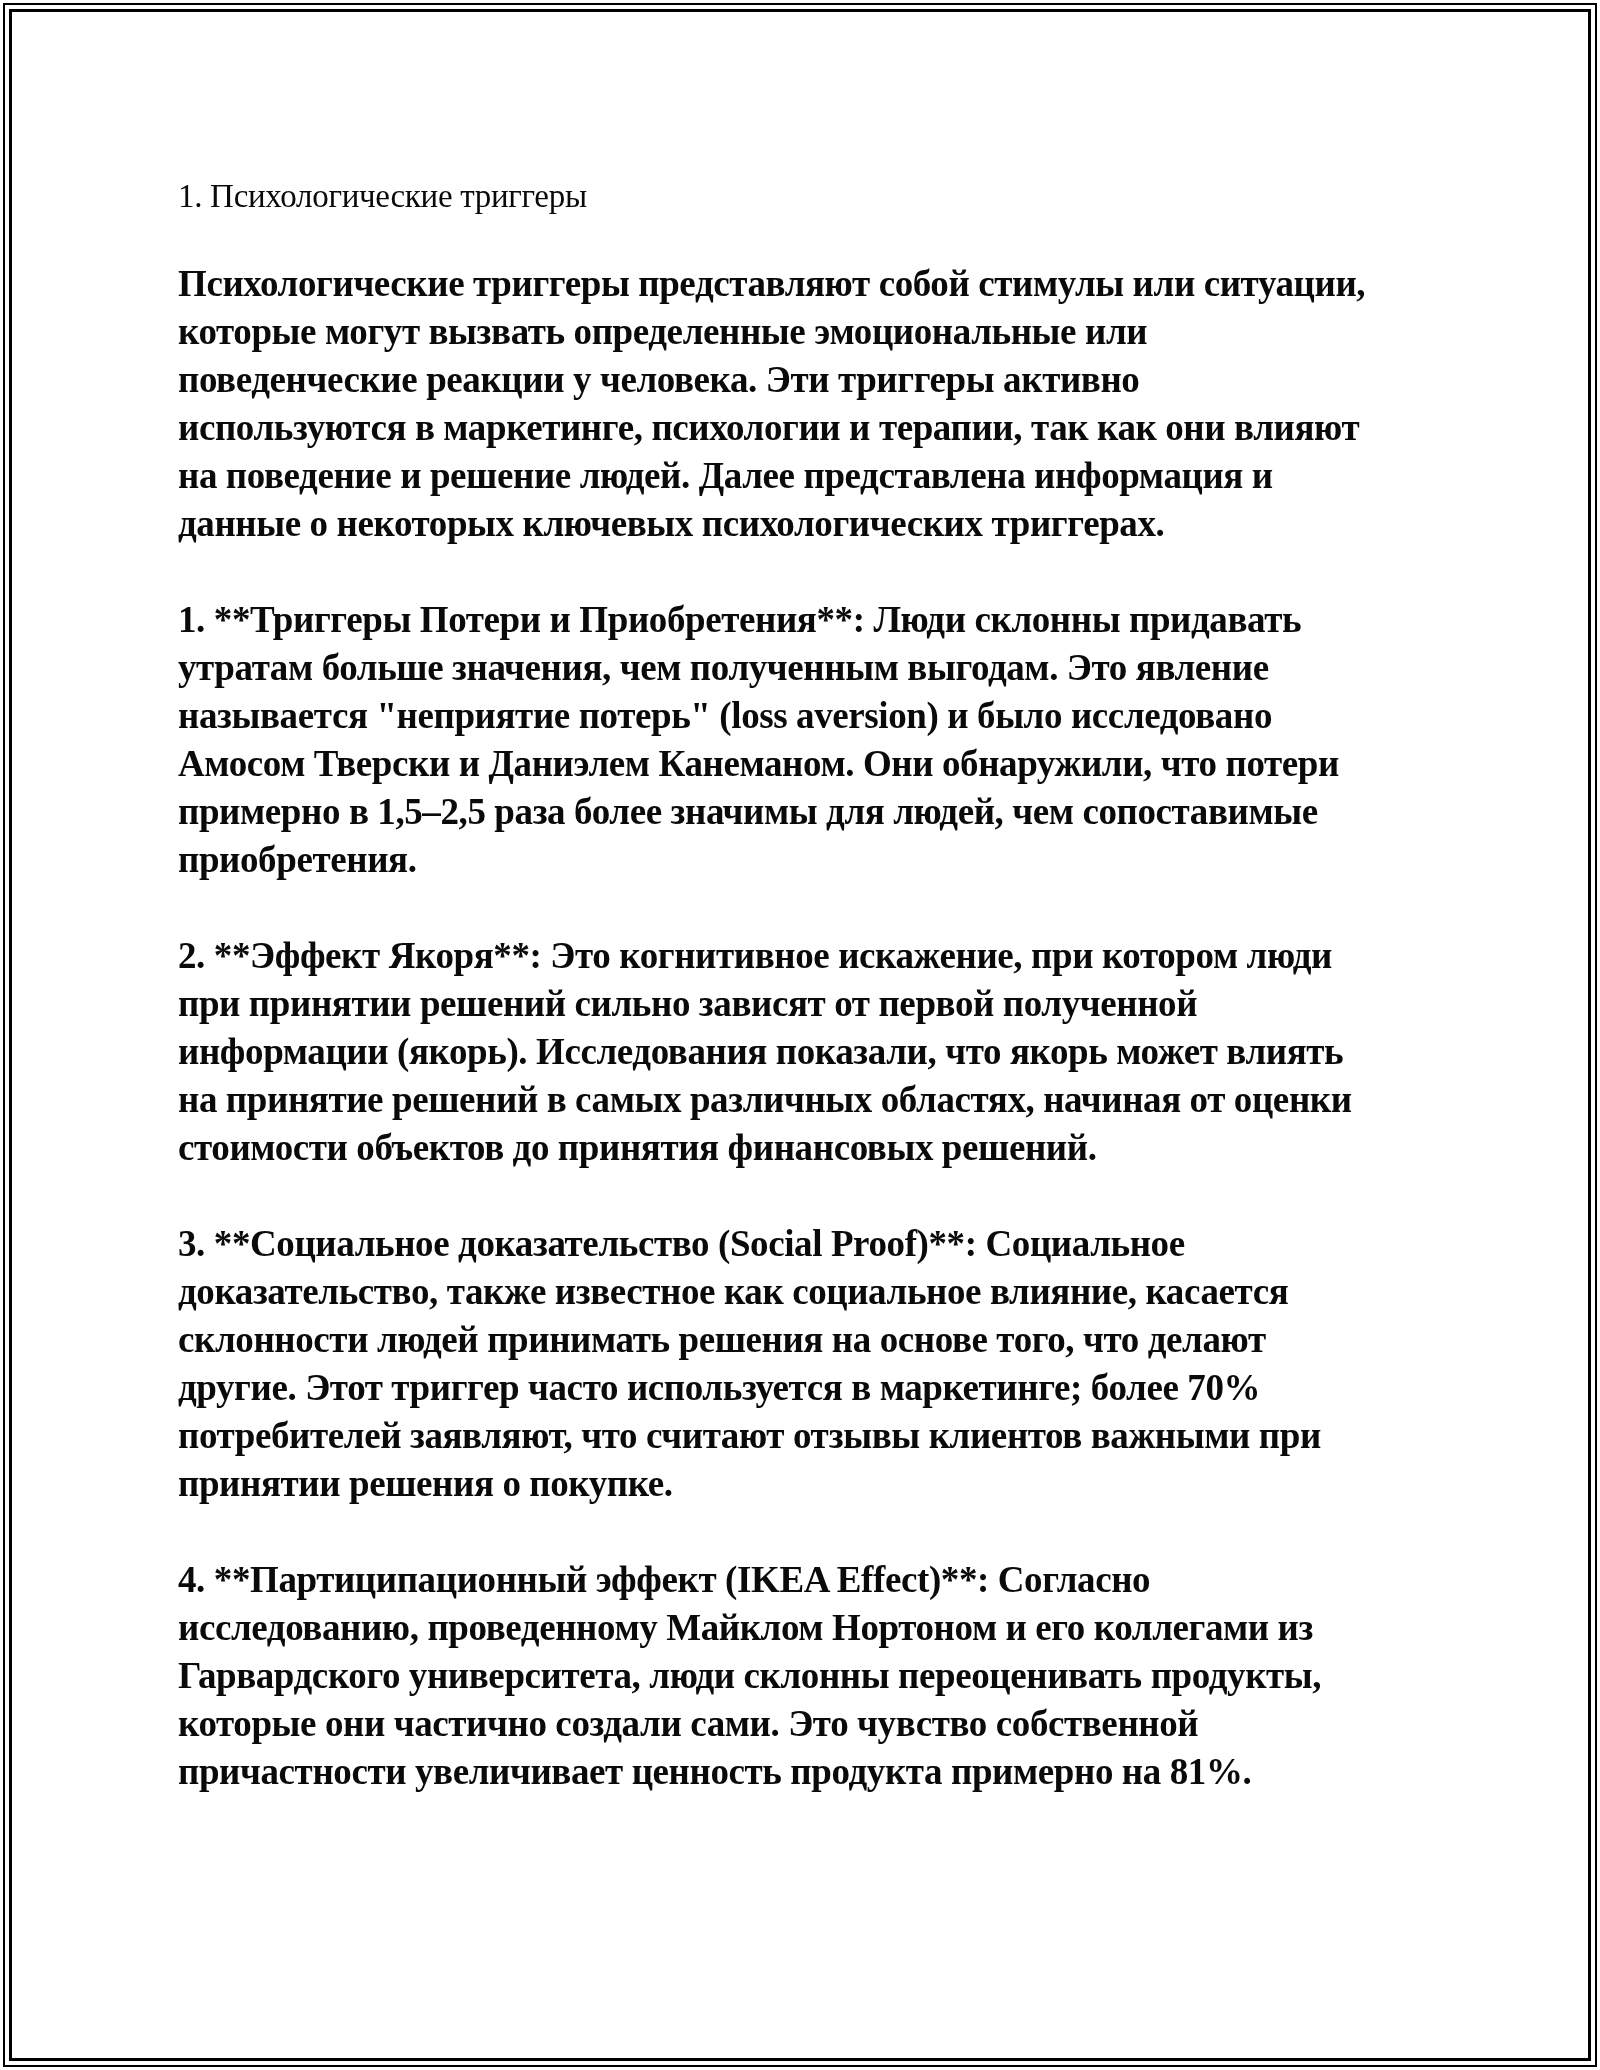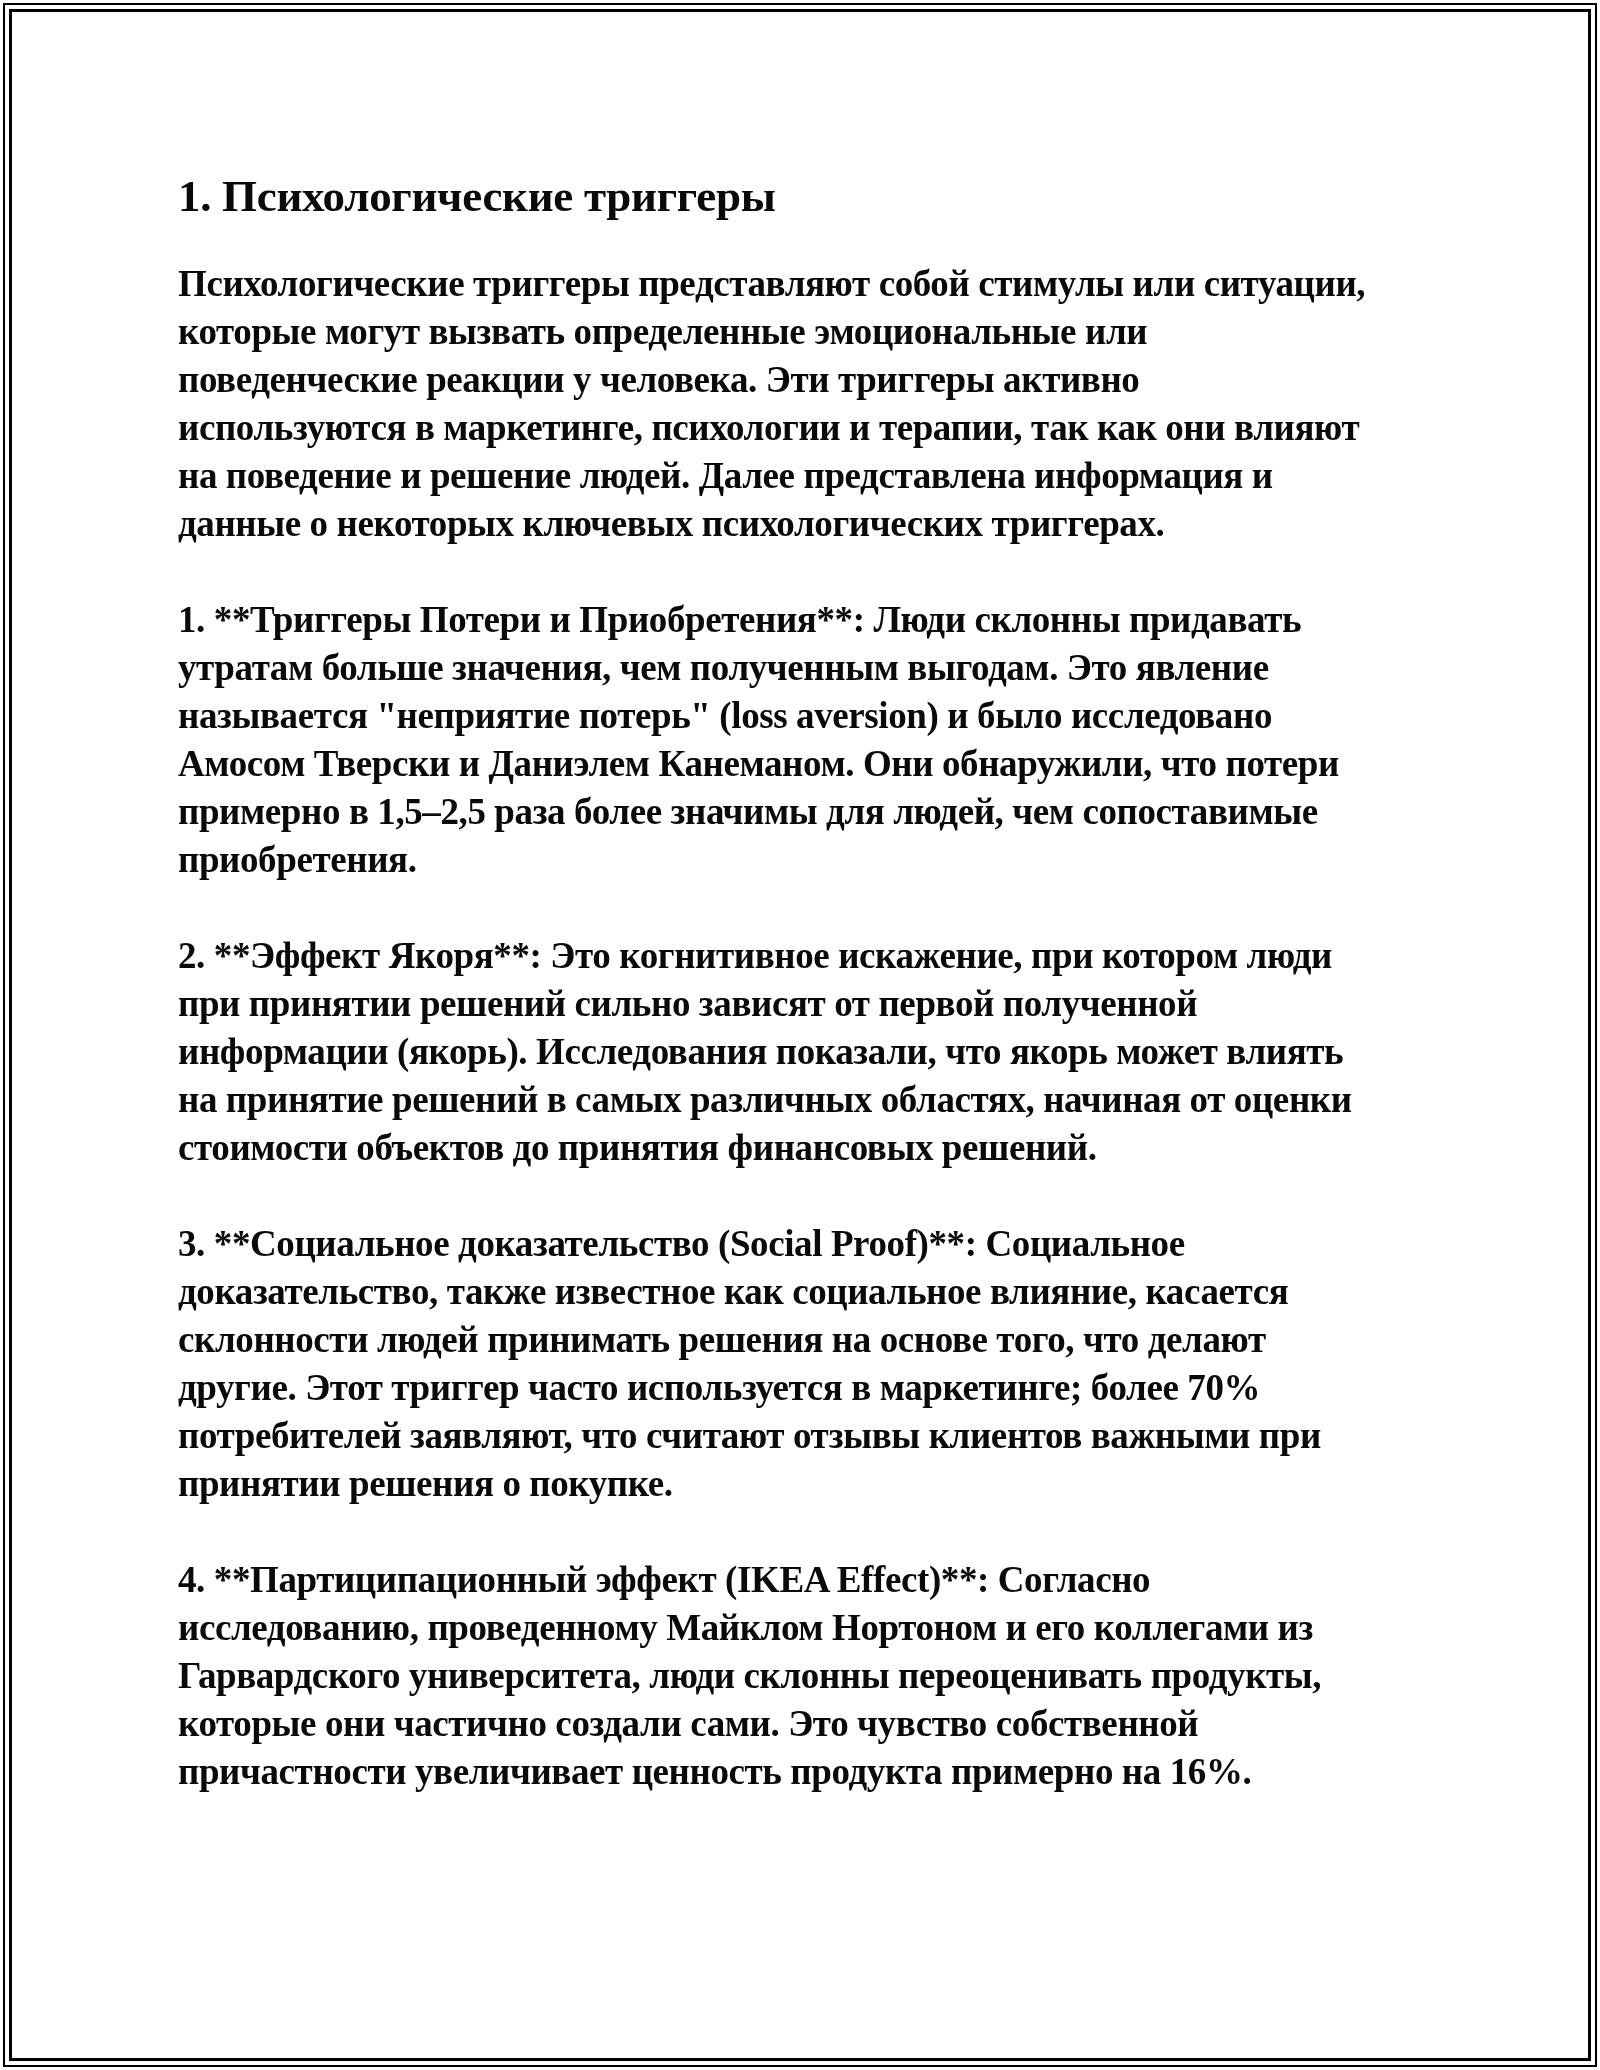--- a/index.html
+++ b/index.html
@@ -27,22 +27,22 @@
     border: 3px solid #000000;
     pointer-events: none;
   }
   .content {
     position: absolute;
     left: 178px;
     top: 172px;
     right: 170px;
   }
   .doc-heading {
-    font-size: 45px;
-    font-weight: bold;
+    font-size: 33px;
+    font-weight: normal;
     color: #0a0a0a;
     line-height: 48px;
     margin: 0 0 40px 0;
     letter-spacing: -0.3px;
   }
   .doc-paragraph {
     font-size: 37px;
     color: #0a0a0a;
     line-height: 48px;
     margin: 0 0 48px 0;
@@ -85,15 +85,15 @@
 доказательство, также известное как социальное влияние, касается
 склонности людей принимать решения на основе того, что делают
 другие. Этот триггер часто используется в маркетинге; более 70%
 потребителей заявляют, что считают отзывы клиентов важными при
 принятии решения о покупке.</p>
 
     <p class="doc-paragraph">4. **Партиципационный эффект (IKEA Effect)**: Согласно
 исследованию, проведенному Майклом Нортоном и его коллегами из
 Гарвардского университета, люди склонны переоценивать продукты,
 которые они частично создали сами. Это чувство собственной
-причастности увеличивает ценность продукта примерно на 16%.</p>
+причастности увеличивает ценность продукта примерно на 81%.</p>
   </div>
 </div>
 
 </body></html>

